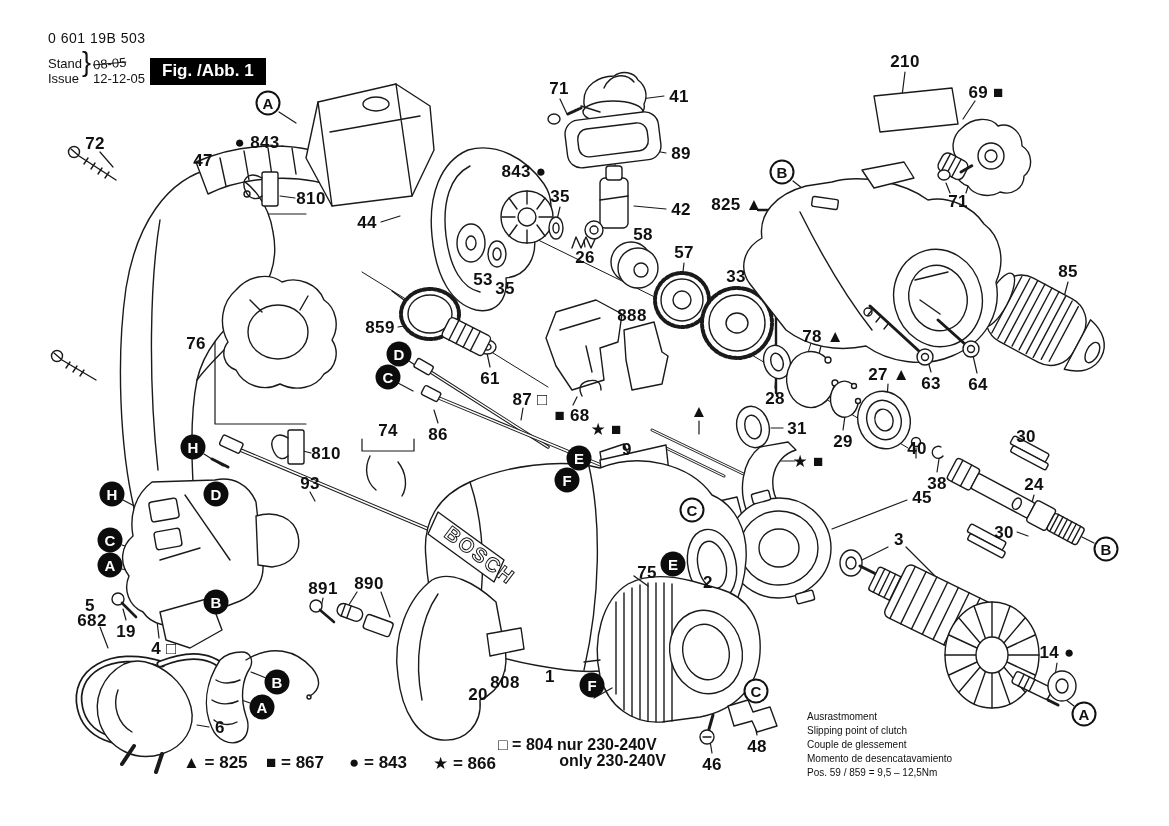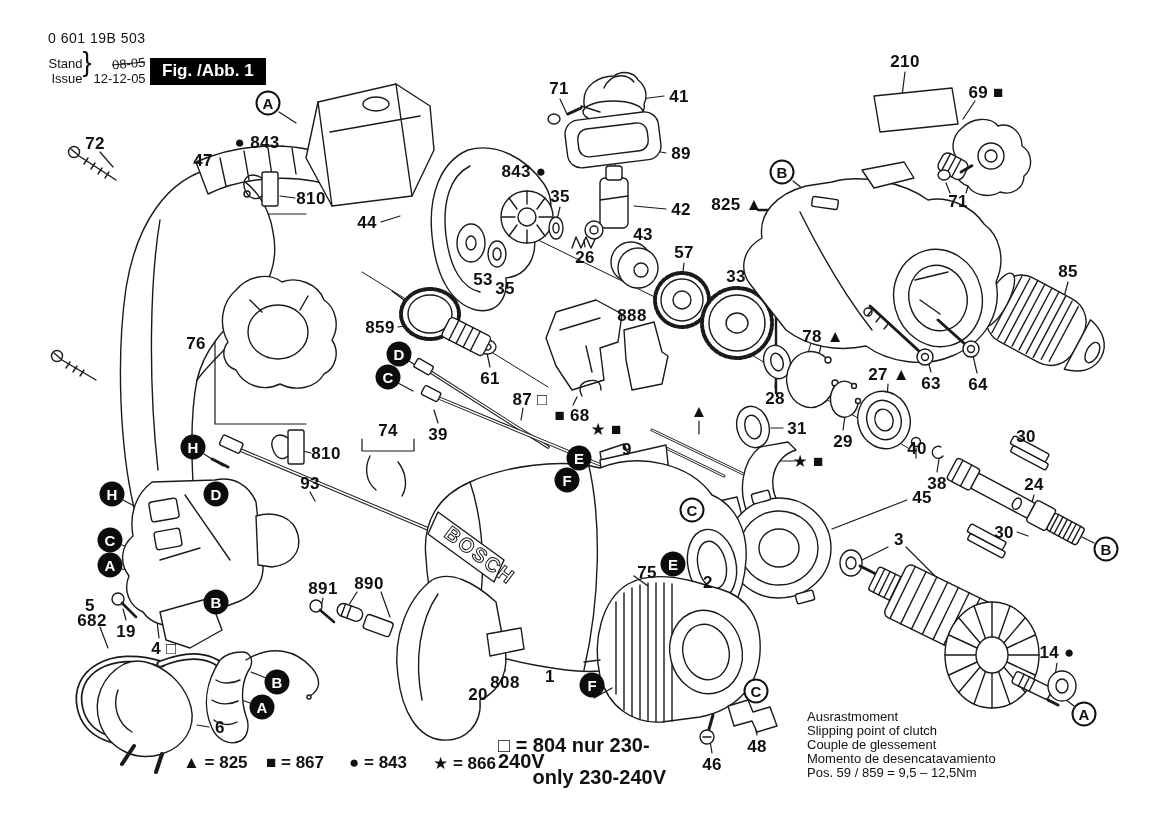--- a/index.html
+++ b/index.html
@@ -17,33 +17,33 @@
   .mk {
     position:absolute; width:25px; height:25px; border-radius:50%;
     transform:translate(-50%,-50%); display:flex; align-items:center;
     justify-content:center; font-weight:bold; font-size:15px; line-height:15px;
     box-sizing:border-box;
   }
   .mk.outline { border:2px solid #111; color:#111; background:#fff; }
   .mk.filled  { background:#0c0c0c; color:#fff; }
   .titleblock { position:absolute; left:48px; top:30px; }
   .pn { font-size:14px; letter-spacing:0.5px; }
-  .rev { position:relative; margin-top:10px; font-size:13px; line-height:15px;text-align:right; }
+  .rev { position:relative; margin-top:10px; font-size:13px; line-height:15px; }
   .rev .labels { display:inline-block; vertical-align:top; }
   .rev .brace { display:inline-block; font-size:27px; vertical-align:top; transform:translateY(-1px); }
   .rev .vals { display:inline-block; vertical-align:top; margin-left:2px; }
   .rev .old { text-decoration:line-through; transform:rotate(-5deg); display:inline-block; }
   .figbox {
     position:absolute; left:150px; top:58px; background:#000; color:#fff;
     font-weight:bold; font-size:17px; padding:3px 12px 4px 12px; white-space:nowrap;
   }
   .legend-item { position:absolute; font-weight:bold; font-size:17px; white-space:nowrap; }
-  .volt { position:absolute; left:498px; top:737px; width:168px; font-weight:bold; font-size:20px; line-height:16px; }
+  .volt { position:absolute; left:498px; top:737px; width:168px; font-weight:bold; font-size:16px; line-height:16px; }
   .volt .l2 { text-align:right; }
-  .notes { position:absolute; font-size:13px; line-height:14px; white-space:nowrap; }
+  .notes { position:absolute; font-size:10px; line-height:14px; white-space:nowrap; }
 </style>
 </head>
 <body>
 
 <div class="stage">
 
 <svg class="drawing" width="1169" height="826" viewBox="0 0 1169 826">
 <g fill="none" stroke="#1a1a1a" stroke-width="1.4" stroke-linejoin="round" stroke-linecap="round">
 
   <path stroke-width="1.2" d="
@@ -463,34 +463,34 @@
   <div class="co" style="left:203px;top:160px">47</div>
   <div class="co" style="left:257px;top:142px">● 843</div>
   <div class="co" style="left:311px;top:198px">810</div>
   <div class="co" style="left:367px;top:222px">44</div>
   <div class="co" style="left:559px;top:88px">71</div>
   <div class="co" style="left:679px;top:96px">41</div>
   <div class="co" style="left:681px;top:153px">89</div>
   <div class="co" style="left:524px;top:171px">843 ●</div>
   <div class="co" style="left:560px;top:196px">35</div>
   <div class="co" style="left:681px;top:209px">42</div>
-  <div class="co" style="left:643px;top:234px">43</div>
+  <div class="co" style="left:643px;top:234px">58</div>
   <div class="co" style="left:585px;top:257px">26</div>
   <div class="co" style="left:684px;top:252px">57</div>
   <div class="co" style="left:736px;top:276px">33</div>
   <div class="co" style="left:483px;top:279px">53</div>
   <div class="co" style="left:505px;top:288px">35</div>
   <div class="co" style="left:380px;top:327px">859</div>
   <div class="co" style="left:632px;top:315px">888</div>
   <div class="co" style="left:196px;top:343px">76</div>
   <div class="co" style="left:490px;top:378px">61</div>
   <div class="co" style="left:530px;top:399px">87 □</div>
   <div class="co" style="left:572px;top:415px">■ 68</div>
   <div class="co" style="left:388px;top:430px">74</div>
-  <div class="co" style="left:438px;top:434px">39</div>
+  <div class="co" style="left:438px;top:434px">86</div>
   <div class="co" style="left:310px;top:483px">93</div>
   <div class="co" style="left:326px;top:453px">810</div>
   <div class="co" style="left:905px;top:61px">210</div>
   <div class="co" style="left:986px;top:92px">69 ■</div>
   <div class="co" style="left:737px;top:204px">825 ▲</div>
   <div class="co" style="left:958px;top:201px">71</div>
   <div class="co" style="left:1068px;top:271px">85</div>
   <div class="co" style="left:823px;top:336px">78 ▲</div>
   <div class="co" style="left:889px;top:374px">27 ▲</div>
   <div class="co" style="left:931px;top:383px">63</div>

